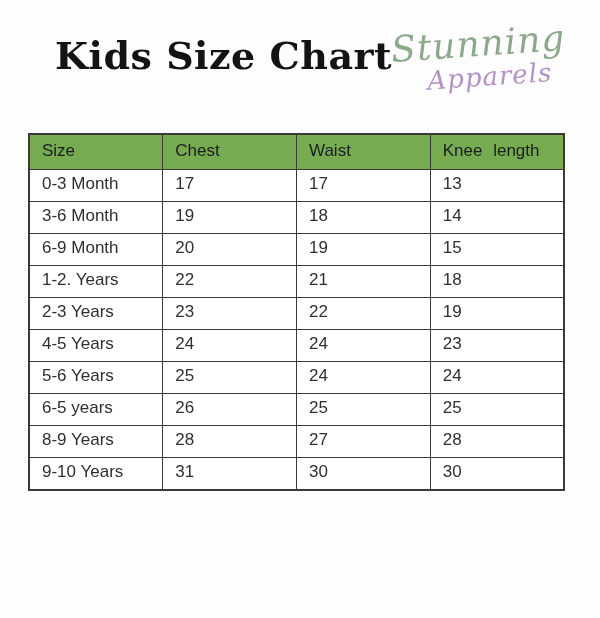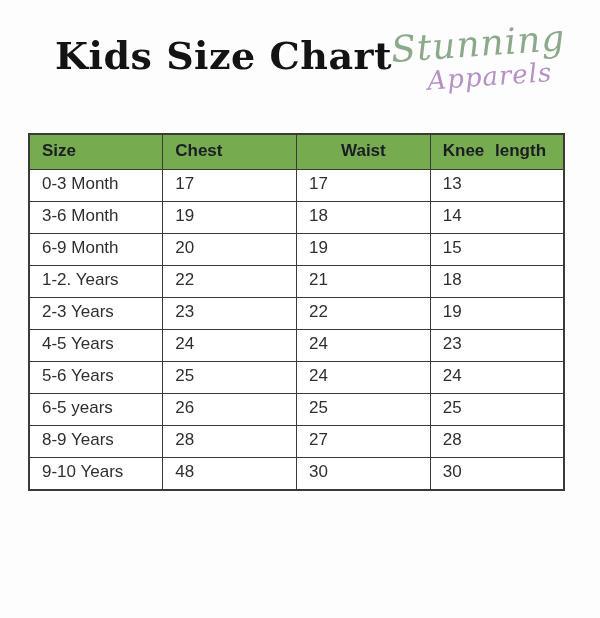--- a/index.html
+++ b/index.html
@@ -66,28 +66,28 @@
     table-layout:fixed;
     width:537px;
     margin:18px 0 0 28px;
     border:2px solid var(--border-col);
     background:#fff;
   }
   table.size-chart col{width:25%;}
   table.size-chart th{
     background:var(--header-green);
     color:#1b1d24;
-    font-weight:700;
+    font-weight:400;
     font-size:17px;
     text-align:left;
     padding:6px 12px 8px 12px;
     border:1.5px solid var(--border-col);
     height:33px;
   }
-  table.size-chart th.center{text-align:center;}
+  table.size-chart th.center{text-align:left;}
   table.size-chart th.wide-space{word-spacing:6px;margin-top:20px;}
   table.size-chart td{
     font-size:17px;
     color:var(--body-text);
     text-align:left;
     vertical-align:top;
     padding:3px 12px 7px 12px;
     border:1.5px solid var(--border-col);
     height:31px;
     line-height:21px;
@@ -173,20 +173,20 @@
           <td>25</td>
         </tr>
         <tr>
           <td>8-9 Years</td>
           <td>28</td>
           <td>27</td>
           <td>28</td>
         </tr>
         <tr>
           <td>9-10 Years</td>
-          <td>48</td>
+          <td>31</td>
           <td>30</td>
           <td>30</td>
         </tr>
       </tbody>
   </table>
 
 </div>
 
 </body></html>

